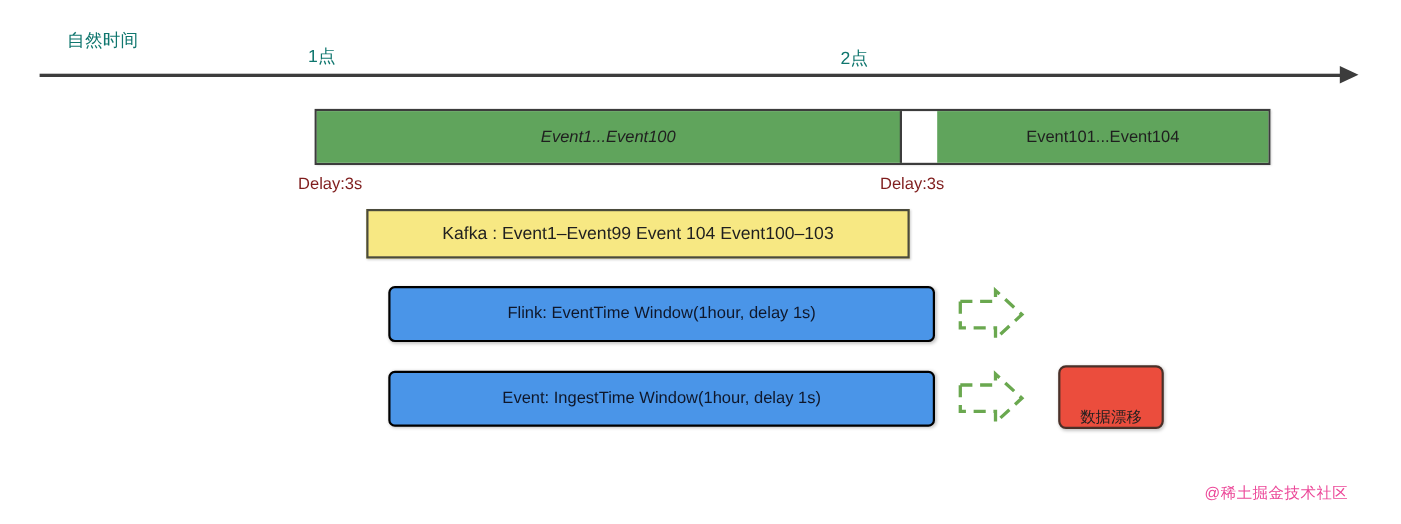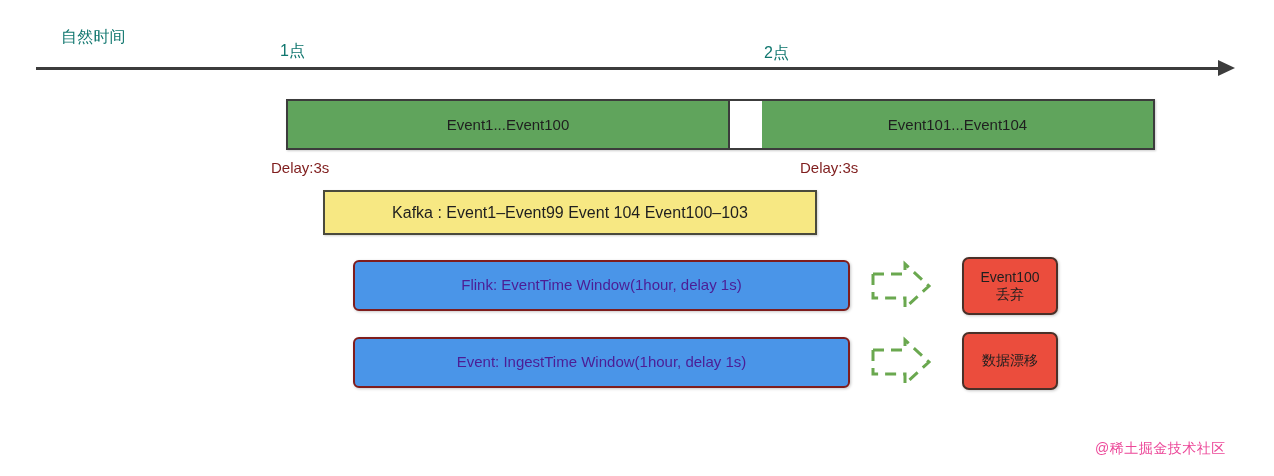--- a/index.html
+++ b/index.html
@@ -74,75 +74,75 @@
   }
   .green-seg {
     background: #60a45c;
     display: flex;
     align-items: center;
     justify-content: center;
     font-size: 15px;
     color: #1f1f1f;
     box-sizing: border-box;
   }
-  #green-seg-1 { width: 442px; border-right: 2px solid #3c3c3c; }
+  #green-seg-1 { width: 532px; border-right: 2px solid #3c3c3c; font-style: italic; }
   #green-seg-2 { flex: 1; margin-left: 32px; }
 
   
   .delay-label {
     position: absolute;
     font-size: 15px;
     color: #7f1d1d;
     white-space: nowrap;
   }
   #delay-left  { left: 271px; top: 159px; }
   #delay-right { left: 800px; top: 159px; }
 
   
   #kafka-box {
-    left: 323px;
+    left: 333px;
     top: 190px;
     width: 494px;
     height: 45px;
     background: #f7e883;
     border: 2px solid #4a4a3c;
     font-size: 16px;
     box-shadow: 1px 1px 2px rgba(0,0,0,0.18);
   }
 
   
   .flink-box {
     left: 353px;
     width: 497px;
     height: 51px;
     background: #4a95e8;
-    border: 2px solid #7f1d1d;
+    border: 2px solid #000000;
     border-radius: 6px;
     font-size: 15px;
-    color: #4c1d95;
+    color: #0f172a;
     box-shadow: 1px 1px 3px rgba(0,0,0,0.22);
   }
   #flink-eventtime  { top: 260px; }
   #flink-ingesttime { top: 337px; }
 
   
   .red-box {
     left: 962px;
     width: 96px;
     height: 58px;
     background: #eb4d3d;
     border: 2px solid #4a3028;
     border-radius: 7px;
     font-size: 14px;
     color: #1f1f1f;
     flex-direction: column;
     box-shadow: 1px 1px 3px rgba(0,0,0,0.22);
   }
   #red-discard { top: 257px; }
-  #red-drift   { top: 332px; }
+  #red-drift   { top: 332px; justify-content: flex-end; }
   .red-line { display: block; }
 
   
   .dashed-arrow {
     position: absolute;
     left: 869px;
     width: 66px;
     height: 56px;
   }
   #arrow-1 { top: 258px; }
@@ -183,23 +183,19 @@
   <div class="box flink-box" id="flink-eventtime">Flink: EventTime Window(1hour, delay 1s)</div>
   <div class="box flink-box" id="flink-ingesttime">Event: IngestTime Window(1hour, delay 1s)</div>
 
   <svg class="dashed-arrow" id="arrow-1" viewBox="0 0 66 56">
     <path d="M4 16 L36 16 L36 6 L60 28 L36 50 L36 40 L4 40 Z" fill="none" stroke="#6aa84f" stroke-width="3" stroke-dasharray="11 7" stroke-linejoin="miter"></path>
   </svg>
   <svg class="dashed-arrow" id="arrow-2" viewBox="0 0 66 56">
     <path d="M4 16 L36 16 L36 6 L60 28 L36 50 L36 40 L4 40 Z" fill="none" stroke="#6aa84f" stroke-width="3" stroke-dasharray="11 7" stroke-linejoin="miter"></path>
   </svg>
 
-  <div class="box red-box" id="red-discard">
-    <span class="red-line">Event100</span>
-    <span class="red-line">丢弃</span>
-  </div>
   <div class="box red-box" id="red-drift">
     <span class="red-line">数据漂移</span>
   </div>
 
   <div id="watermark">@稀土掘金技术社区</div>
 
 </div>
 
 </body></html>

